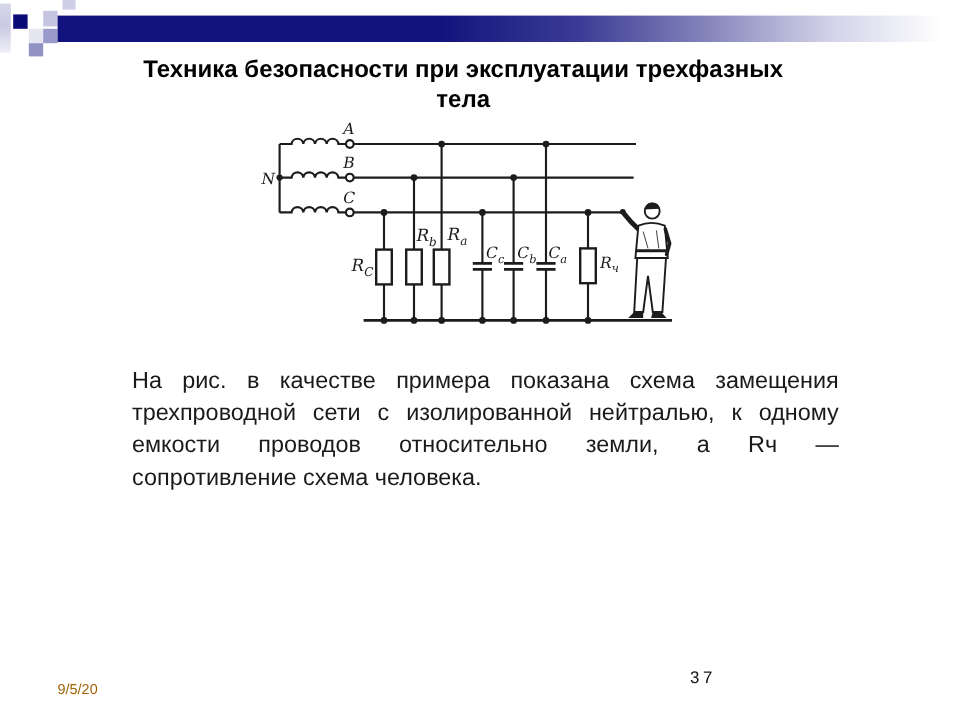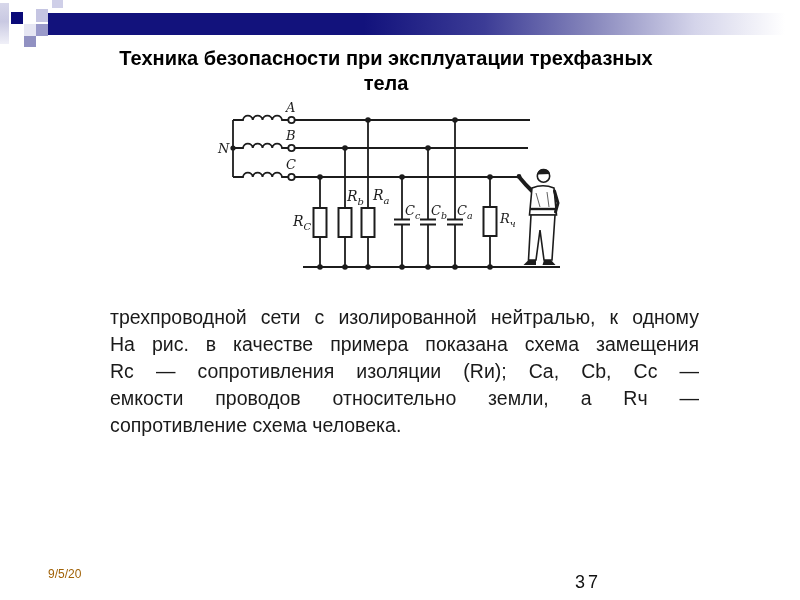--- a/index.html
+++ b/index.html
@@ -28,21 +28,21 @@
   #circuit text{font-family:"DejaVu Serif",serif;font-style:italic;fill:#1c1c1c;}
 
   
   #body-text{position:absolute;left:110px;top:304px;width:589px;
     font-size:19.5px;line-height:27px;color:#1a1a1a;}
   .jline{text-align:justify;text-align-last:justify;white-space:normal;}
   .jline.last{text-align-last:left;}
 
   
   #date{position:absolute;left:48px;top:567px;font-size:12px;color:#a16207;}
-  #page-num{position:absolute;left:575px;top:572px;font-size:18px;letter-spacing:3px;color:#111;}
+  #page-num{position:absolute;left:575px;top:556px;font-size:14px;letter-spacing:3px;color:#111;}
 </style>
 </head>
 <body>
 
 <div id="slide">
 
   <div>
     <div id="left-strip" class="decor"></div>
     <div id="sq-dark" class="decor"></div>
     <div id="sq-light-a" class="decor"></div>
@@ -172,23 +172,22 @@
         <path d="M320,113 H346" stroke-width="2.4"></path>
         <path d="M321,119 L318.5,164 L326,164 L330,134 L334,164 L342,164 L345,119 Z" fill="#fff"></path>
         <path d="M318.5,164 l-5,5 h12.5 v-5 z" fill="#1c1c1c" stroke="none"></path>
         <path d="M334,164 l-1.5,5 h13 l-4.5,-5 z" fill="#1c1c1c" stroke="none"></path>
         <path d="M326,97 l4,14 M337,96 l2,15" stroke-width="0.7"></path>
       </g>
     </g>
   </svg>
 
   <div id="body-text">
+    <div class="jline">На рис. в качестве примера показана схема замещения</div>
     <div class="jline">трехпроводной сети с изолированной нейтралью, к одному</div>
-    <div class="jline">На рис. в качестве примера показана схема замещения</div>
-    <div class="jline">Rc — сопротивления изоляции (Rи); Ca, Cb, Cc —</div>
     <div class="jline">емкости проводов относительно земли, а Rч —</div>
     <div class="jline last">сопротивление схема человека.</div>
   </div>
 
   <div id="date">9/5/20</div>
   <div id="page-num">37</div>
 
 </div>
 
 </body></html>

